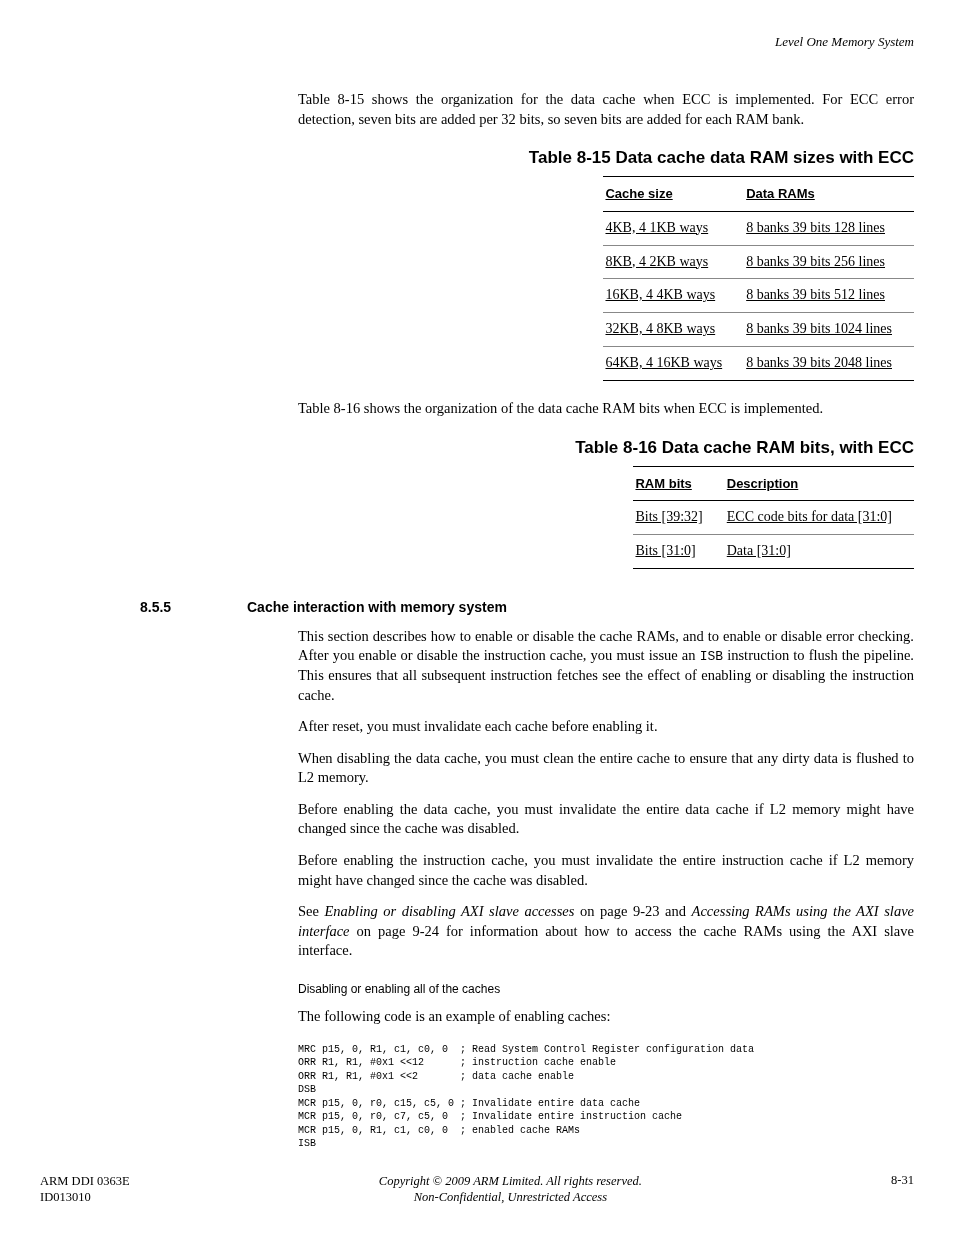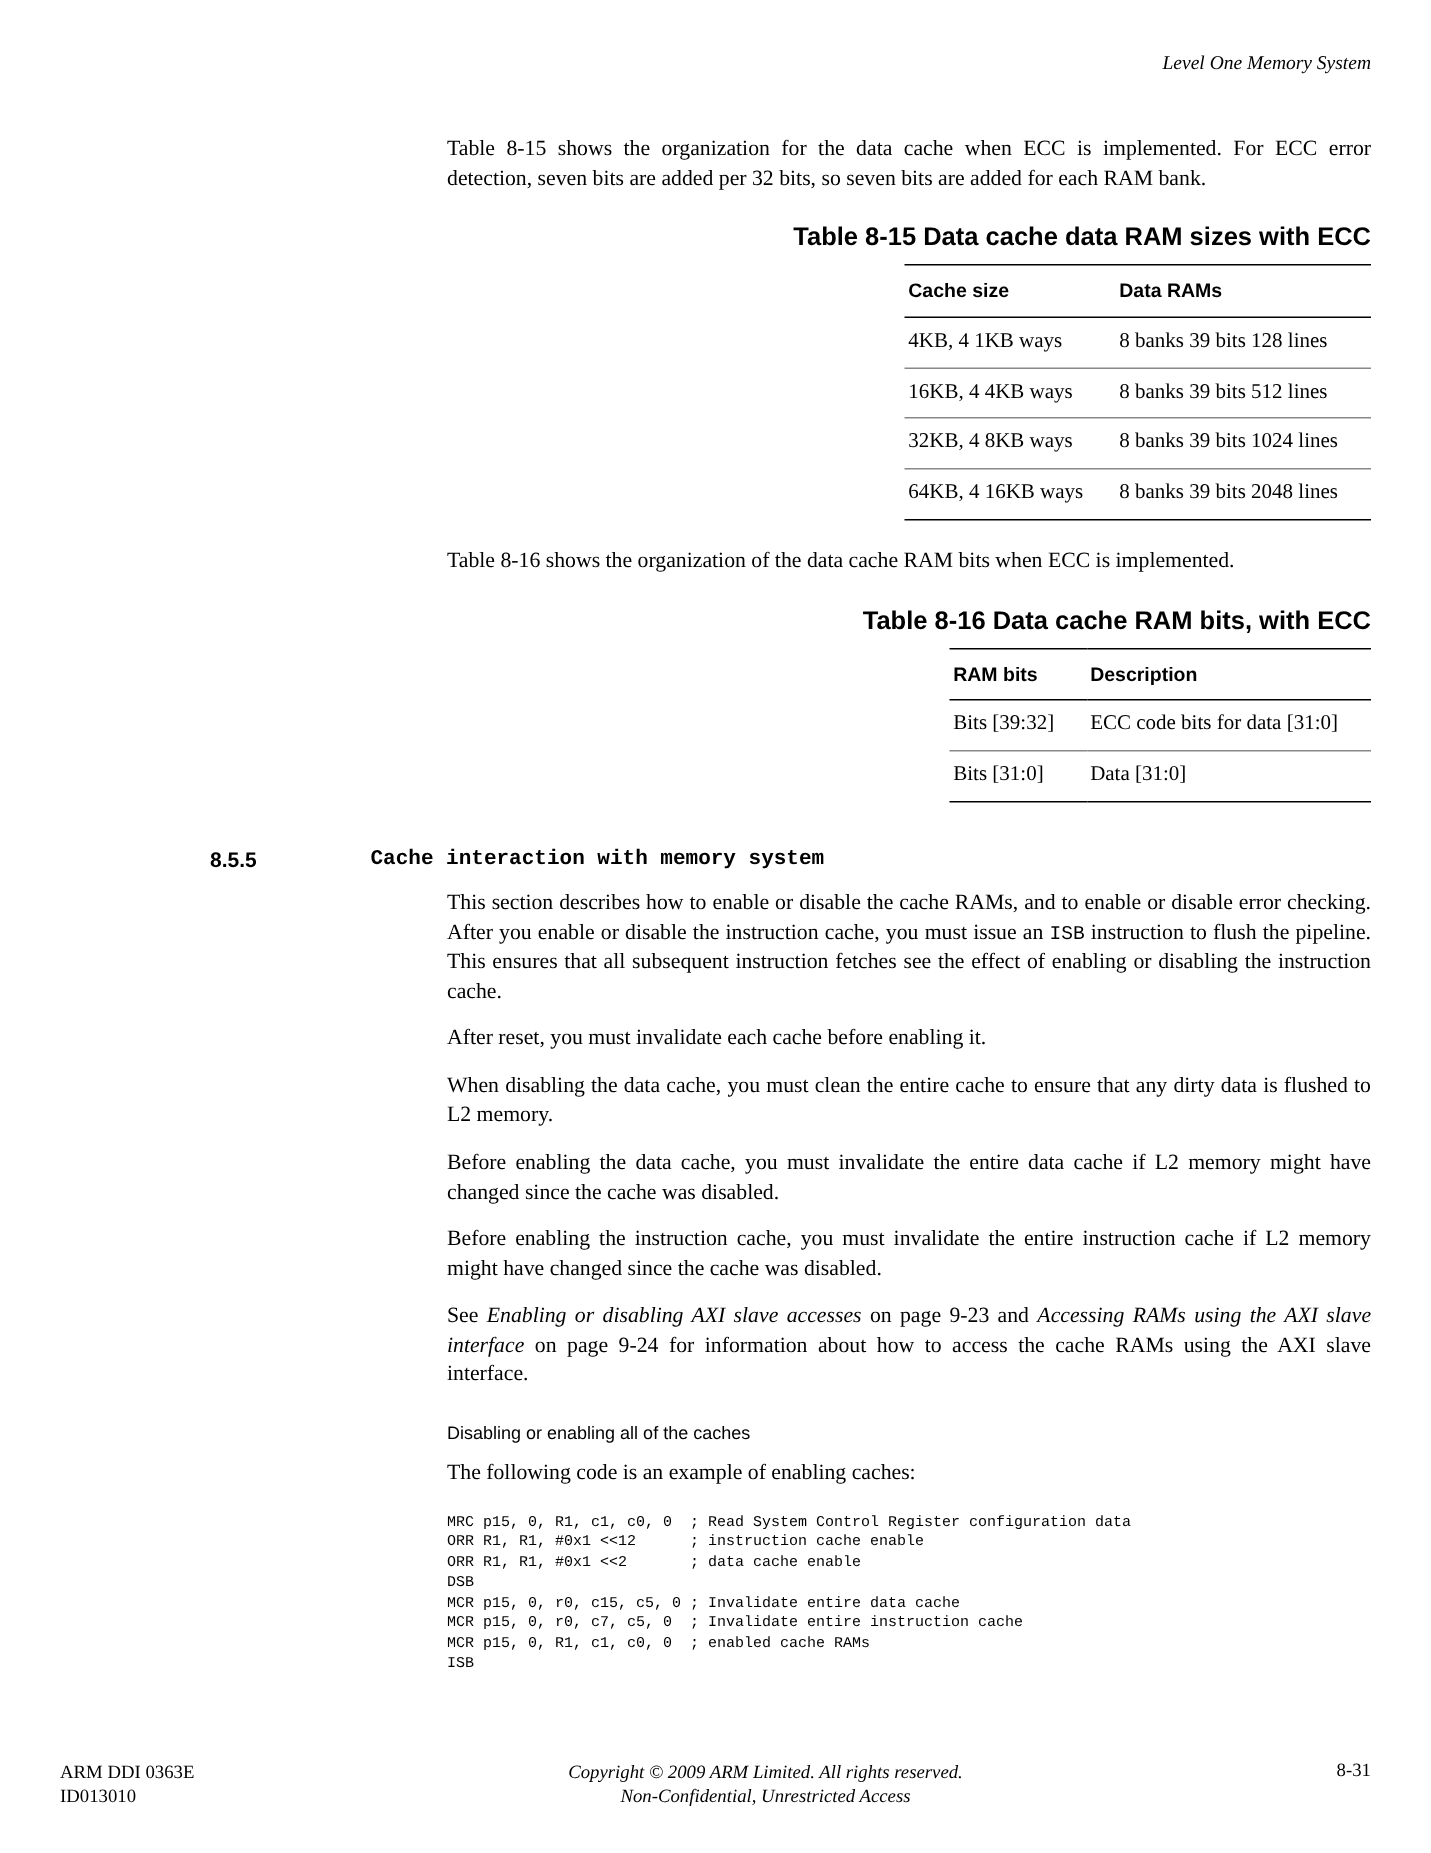--- a/index.html
+++ b/index.html
@@ -43,20 +43,21 @@
     font-size: 17px;
     text-align: right;
     margin-bottom: 6px;
     margin-top: 18px;
   }
   table {
     border-collapse: collapse;
     margin-left: auto;
     margin-right: 0;
     font-size: 14px;
+    text-decoration: underline;
   }
   table th {
     font-family: Arial, Helvetica, sans-serif;
     font-weight: bold;
     font-size: 13px;
     text-align: left;
     padding: 8px 22px 8px 2px;
     border-top: 1.5px solid #000;
     border-bottom: 1px solid #000;
   }
@@ -76,21 +77,21 @@
     gap: 35px;
   }
   .section-num {
     width: 72px;
     font-family: Arial, Helvetica, sans-serif;
     font-weight: bold;
     font-size: 14px;
     margin-left: 100px;
   }
   .section-title {
-    font-family: Liberation Mono, monospace;
+    font-family: Liberation Sans, sans-serif;
     font-weight: bold;
     font-size: 14px;
   }
   .subsection-title {
     font-family: Arial, Helvetica, sans-serif;
     font-weight: normal;
     font-size: 12px;
     margin-top: 20px;
     margin-bottom: 10px;
   }
@@ -145,20 +146,24 @@
       <thead>
         <tr>
           <th>Cache size</th>
           <th>Data RAMs</th>
         </tr>
       </thead>
       <tbody>
         <tr>
             <td>4KB, 4 1KB ways</td>
             <td>8 banks 39 bits 128 lines</td>
+          </tr>
+        <tr>
+            <td>8KB, 4 2KB ways</td>
+            <td>8 banks 39 bits 256 lines</td>
           </tr>
         <tr>
             <td>16KB, 4 4KB ways</td>
             <td>8 banks 39 bits 512 lines</td>
           </tr>
         <tr>
             <td>32KB, 4 8KB ways</td>
             <td>8 banks 39 bits 1024 lines</td>
           </tr>
         <tr>

